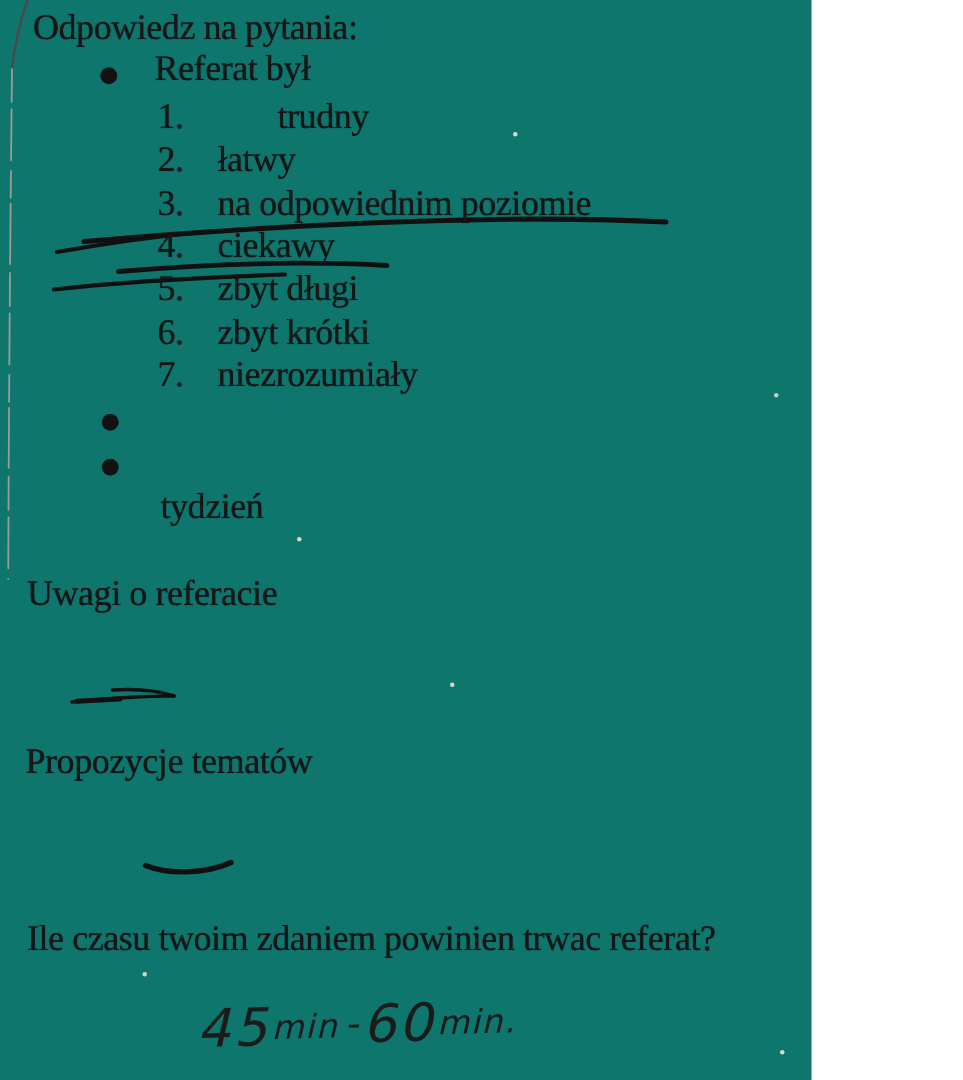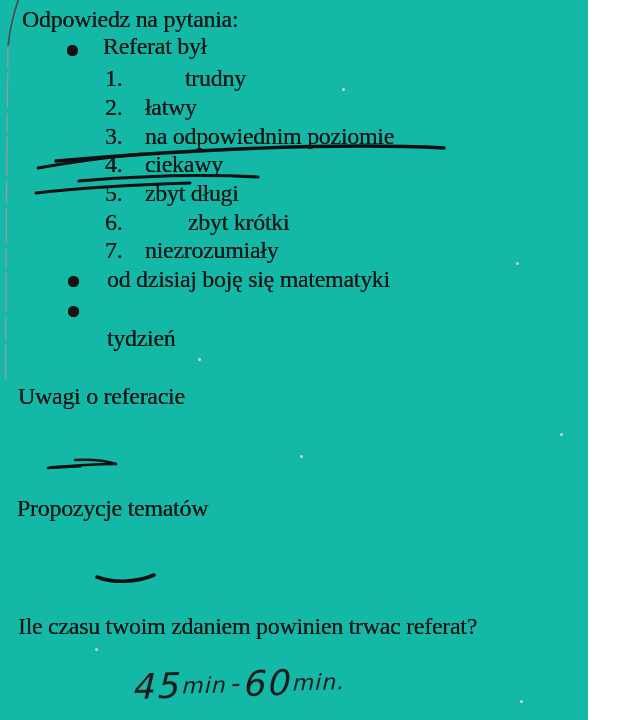--- a/index.html
+++ b/index.html
@@ -1,18 +1,18 @@
 <!DOCTYPE html>
 <html><head>
 <meta charset="utf-8">
 <style>
   html,body{margin:0;padding:0;background:#ffffff;}
   .page{
-    position:relative;width:588px;height:720px;overflow:hidden;
-    background:#14b8a6;
+    position:relative;width:541px;height:720px;overflow:hidden;
+    background:#0f766e;
     font-family:"Liberation Serif", serif;
     color:#161616;
   }
   .t{
     position:absolute;font-size:24px;line-height:29px;letter-spacing:-0.3px;
     white-space:nowrap;text-shadow:0 0 0.6px rgba(10,10,10,.85);
   }
   .bullet{
     position:absolute;width:11px;height:11px;border-radius:50%;
     background:#121212;box-shadow:0 0 0.5px #121212;
@@ -79,28 +79,27 @@
   <div class="t" style="left:105px;top:150px;">
     <span>4.</span></div>
   <div class="t" style="left:145px;top:150px;">ciekawy</div>
 
   <div class="t" style="left:105px;top:179px;">
     <span>5.</span></div>
   <div class="t" style="left:145px;top:179px;">zbyt długi</div>
 
   <div class="t" style="left:105px;top:208px;">
     <span>6.</span></div>
-  <div class="t" style="left:145px;top:208px;margin-left:43px;">zbyt krótki</div>
+  <div class="t" style="left:145px;top:208px;">zbyt krótki</div>
 
   <div class="t" style="left:105px;top:236px;">
     <span>7.</span></div>
   <div class="t" style="left:145px;top:236px;font-family:Liberation Serif, serif;">niezrozumiały</div>
 
   <span class="bullet" style="left:68px;top:276px;"></span>
-  <div class="t" style="left:107px;top:265px;">od dzisiaj boję się matematyki</div>
 
   <span class="bullet" style="left:68px;top:306px;"></span>
   <div class="t" style="left:18px;top:382px;">Uwagi o referacie</div>
 
   <div class="t" style="left:107px;top:324px;">tydzień</div>
 
   <div class="t" style="left:17px;top:494px;">Propozycje tematów</div>
 
   <div class="t" style="left:18px;top:612px;">Ile czasu twoim zdaniem powinien trwac referat?</div>
 

